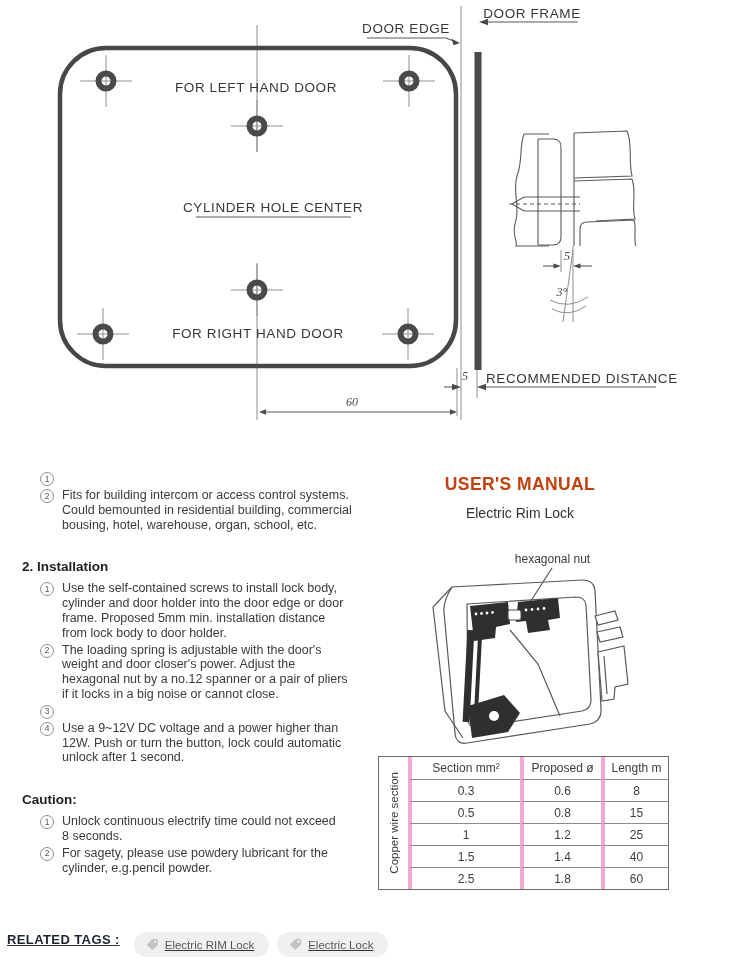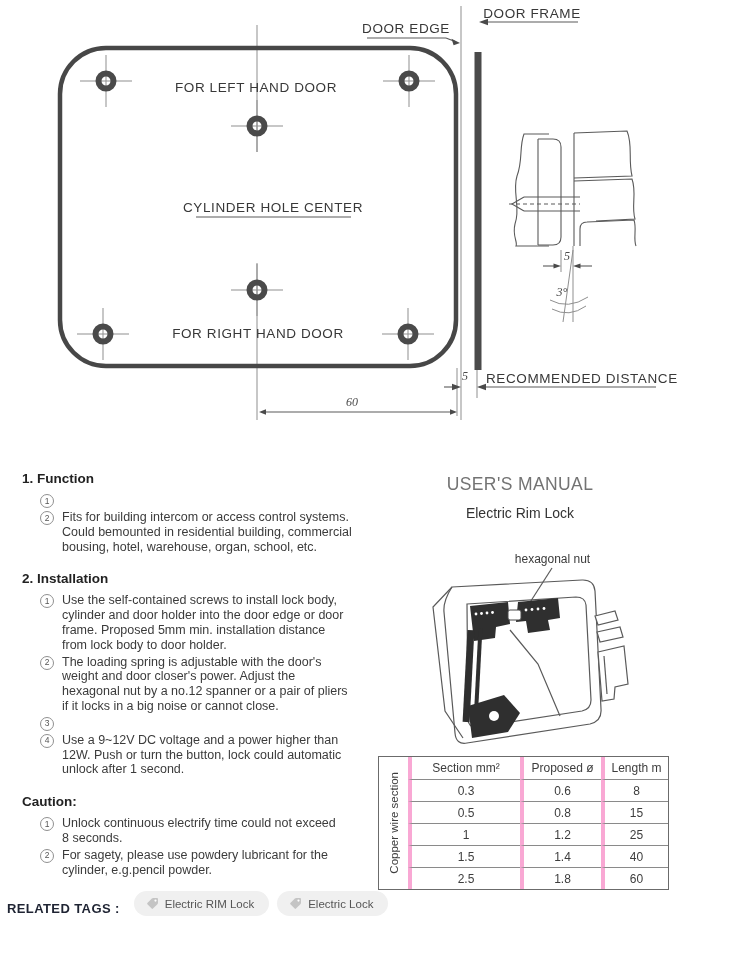--- a/index.html
+++ b/index.html
@@ -10,53 +10,53 @@
   #diagram-svg { position:absolute; left:0; top:0; }
   .dlabel { font:13.5px "Liberation Sans", sans-serif; fill:#383838; letter-spacing:.6px; }
   .dim    { font:italic 12px "Liberation Serif", serif; fill:#4a4a4a; }
   .thin   { stroke:#8f8f8f; stroke-width:1; fill:none; }
   .thick  { stroke:#474747; stroke-width:4.5; fill:none; }
   .med    { stroke:#5a5a5a; stroke-width:1.1; fill:none; }
 
   
   .left-col { position:absolute; left:22px; top:471px; width:384px; }
   .sec-heading { font-size:13.5px; font-weight:bold; color:#222; margin:0 0 7px 0; }
-  .sec-heading.mt { margin-top:17px; }
+  .sec-heading.mt { margin-top:27px; }
   .item { display:flex; gap:8px; margin:0 0 2px 18px; font-size:12.5px;
           line-height:14.8px; color:#3b3b3b; }
   .num  { flex:0 0 auto; width:12px; height:12px; border:1px solid #909090;
           border-radius:50%; font-size:8.5px; display:flex; align-items:center;
           justify-content:center; color:#555; margin-top:1px; }
   .item-text { white-space:pre-wrap; }
 
   
   .manual-title { position:absolute; left:415px; top:474px; width:210px;
-                  text-align:center; font-size:17.5px; font-weight:normal; color:#737373;
+                  text-align:center; font-size:17.5px; font-weight:bold; color:#c2410c;
                   letter-spacing:.4px; }
   .manual-subtitle { position:absolute; left:415px; top:505px; width:210px;
                      text-align:center; font-size:14px; color:#333; }
   .hexnut-label { position:absolute; left:460px; top:552px; width:185px;
                   text-align:center; font-size:12px; color:#3b3b3b; }
   #lock-svg { position:absolute; left:410px; top:566px; }
 
   
   .cw-table { position:absolute; left:378px; top:756px; display:grid;
               grid-template-columns:29px 112px 81px 67px; border:1px solid #6b6b6b;
               font-size:12px; color:#3d3d3d; background:#fff; }
   .cw-cell { display:flex; align-items:center; justify-content:center;
              height:21px; border-left:4px solid #f9a8d4; border-top:1px solid #8a8a8a; }
   .cw-head { height:22px; border-top:none; font-size:12px; }
   .cw-side { grid-row:1 / 7; grid-column:1; border:none; height:auto;
              display:flex; align-items:center; justify-content:center; }
   .cw-side span { writing-mode:vertical-rl; transform:rotate(180deg);
                   font-size:11.5px; color:#3d3d3d; white-space:nowrap; }
 
   
-  .tags-row { position:absolute; left:7px; top:886px; width:728px; height:30px;
-              display:flex; align-items:flex-end; }
+  .tags-row { position:absolute; left:7px; top:932px; width:728px; height:30px;
+              display:flex; align-items:flex-start;text-decoration:underline; }
   .tags-label { font-size:13px; font-weight:bold; color:#1f2433; letter-spacing:.4px;
                 margin-right:14px; }
   .tag-pill { display:inline-flex; align-items:center; gap:6px; background:#f0f0f0;
               border-radius:14px; height:25px; padding:0 15px 0 12px; margin-right:8px;
               font-size:11.5px; color:#565656; cursor:pointer; }
   .tag-pill svg { display:block; }
 </style>
 </head>
 <body>
 
@@ -169,21 +169,20 @@
       <polygon points="573,266 580.5,263.5 580.5,268.5" fill="#4a4a4a"></polygon>
       <text class="dim" x="567" y="260" text-anchor="middle">5</text>
       <text class="dim" x="562" y="296" text-anchor="middle">3°</text>
       <path class="thin" d="M550,300 Q568,310 588,297"></path>
       <path class="thin" d="M552,309 Q569,318 586,306"></path>
     </g>
   </svg>
 
   <div class="left-col">
 
-    <div class="sec-heading">1. Function</div>
     <div class="item">
       <span class="num">1</span>
     </div>
     <div class="item">
       <span class="num">2</span>
       <span class="item-text">Fits for building intercom or access control systems.
 Could bemounted in residential building, commercial
 bousing, hotel, warehouse, organ, school, etc.</span>
     </div>
 

